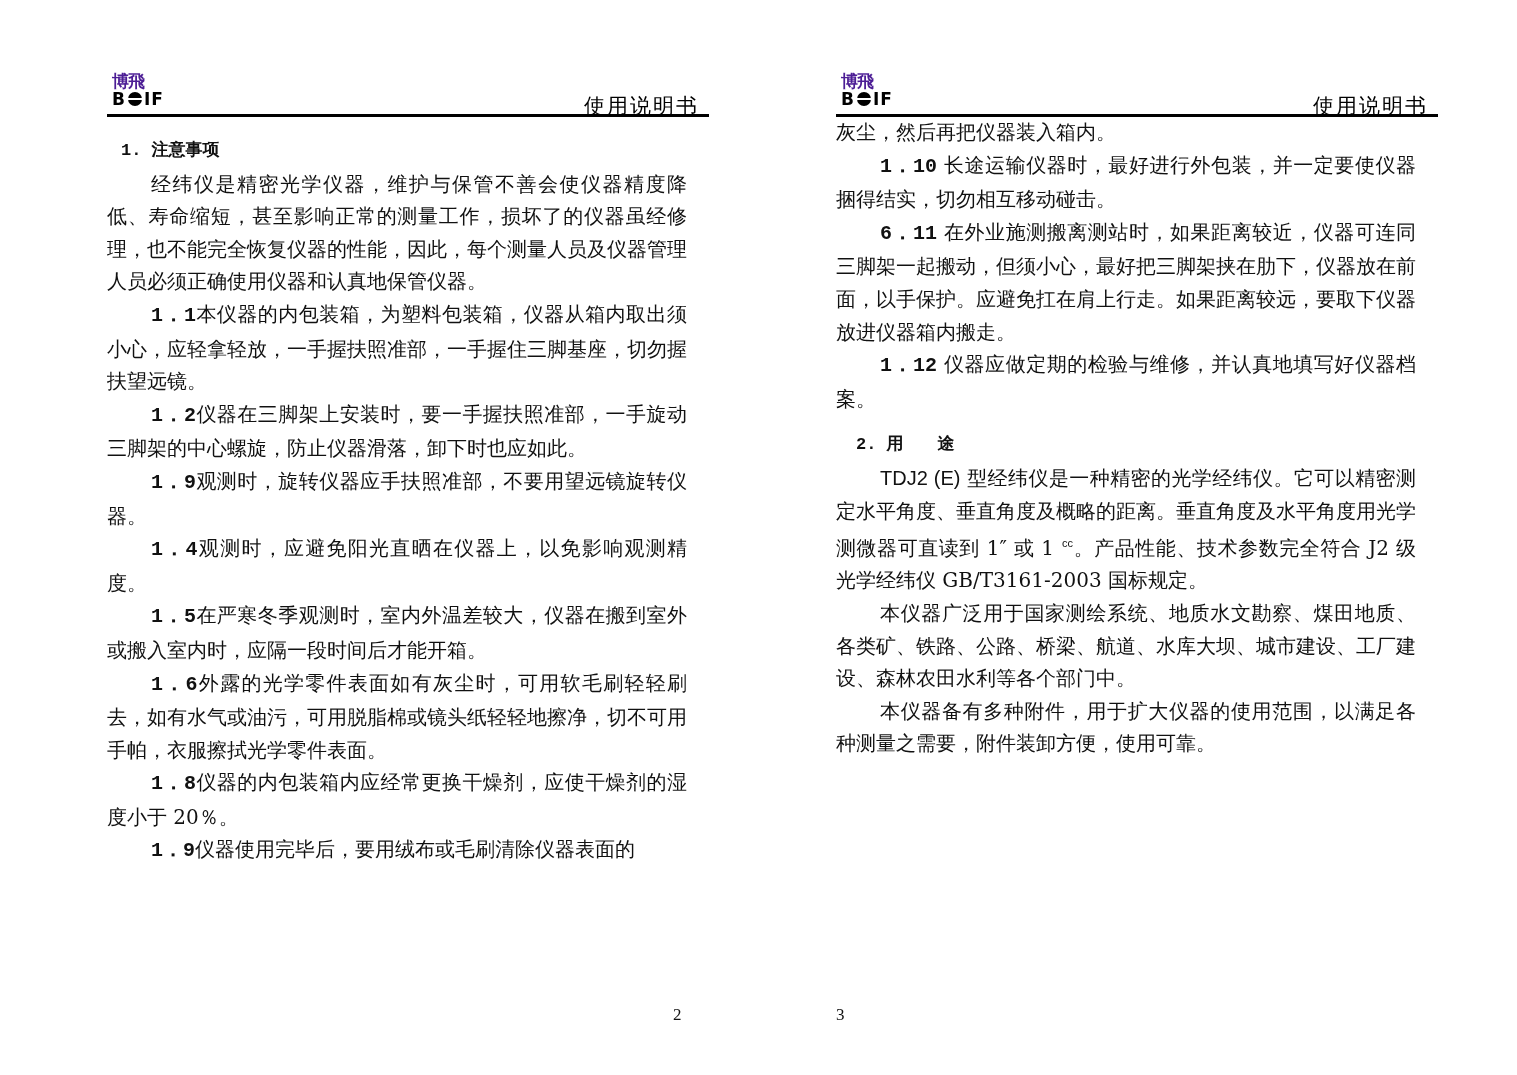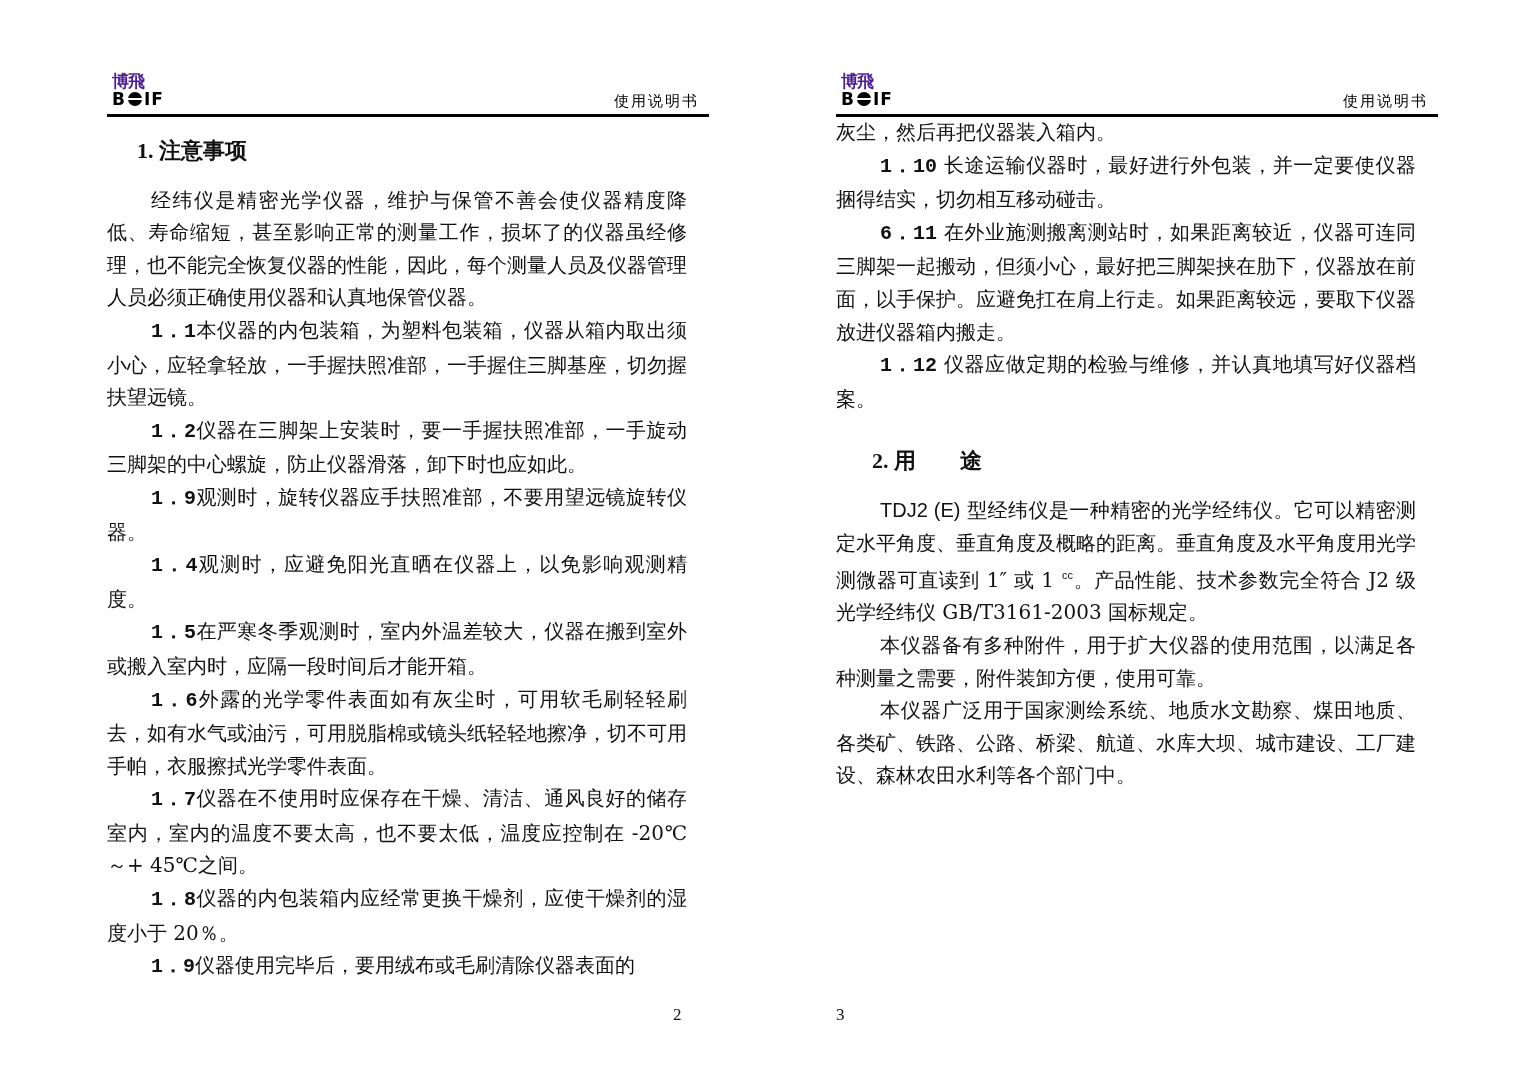--- a/index.html
+++ b/index.html
@@ -7,28 +7,28 @@
          font-family: "DejaVu Serif", "Liberation Serif", serif; color:#111; }
   .page { position:absolute; top:0; }
   .page.left { left:107px; width:602px; }
   .page.right { left:836px; width:602px; }
   .header { position:absolute; top:72px; left:0; width:602px; height:44px; }
   .logo { position:absolute; left:5px; top:0; width:80px; }
   .logo-cn { font-family:"DejaVu Sans", sans-serif; font-weight:bold; font-size:17px; line-height:18px; letter-spacing:-1px; color:#4c1d95; }
   .logo-en { display:flex; align-items:center; font-family:"DejaVu Sans", sans-serif; font-weight:900; font-size:17px; line-height:18px; color:#000; letter-spacing:1px; }
   .logo-dot { display:inline-block; width:14px; height:14px; border-radius:50%; background:#000; position:relative; margin:0 2px; }
   .logo-dot::after { content:""; position:absolute; left:0; right:0; top:6px; height:2px; background:#fff; }
-  .manual-label { position:absolute; right:10px; top:20px; font-family:"DejaVu Sans", sans-serif; font-size:15px; letter-spacing:2px; color:#000; }
+  .manual-label { position:absolute; right:10px; top:20px; font-family:"DejaVu Sans", sans-serif; font-size:21px; letter-spacing:2px; color:#000; }
   .rule { position:absolute; left:0; top:42px; width:602px; height:3px; background:#000; }
   .body { position:absolute; left:0; top:131px; width:580px; font-size:20px; line-height:32.6px; }
   .right .body { top:116px; }
   .p { margin:0; text-align:justify; text-align-last:left; }
   .indent { text-indent:44px; }
   .num { font-family:Liberation Mono, monospace; font-weight:bold; }
-  .h { font-family:Liberation Serif, serif; font-weight:bold; font-size:22px; margin:16px; padding-left:14px; }
+  .h { font-family:Liberation Mono, monospace; font-weight:bold; font-size:17px; margin:0; padding-left:14px; }
   .h2gap { height:14px; }
   .latin { font-family:"Liberation Sans", sans-serif; }
   .pagenum { position:absolute; top:1005px; font-family:"Liberation Serif", serif; font-size:17px; }
   sup { font-size:11px;margin-left:8px; }
 </style>
 </head>
 <body>
 
 <div class="page left">
   <div class="header">
@@ -46,21 +46,20 @@
 
   <div class="body">
     <p class="h" style="margin-top:4px;">1. 注意事项</p>
     <p class="p indent">经纬仪是精密光学仪器，维护与保管不善会使仪器精度降低、寿命缩短，甚至影响正常的测量工作，损坏了的仪器虽经修理，也不能完全恢复仪器的性能，因此，每个测量人员及仪器管理人员必须正确使用仪器和认真地保管仪器。</p>
     <p class="p indent"><span class="num">1．1</span><span>本仪器的内包装箱，为塑料包装箱，仪器从箱内取出须小心，应轻拿轻放，一手握扶照准部，一手握住三脚基座，切勿握扶望远镜。</span></p>
     <p class="p indent"><span class="num">1．2</span><span>仪器在三脚架上安装时，要一手握扶照准部，一手旋动三脚架的中心螺旋，防止仪器滑落，卸下时也应如此。</span></p>
     <p class="p indent"><span class="num">1．9</span><span>观测时，旋转仪器应手扶照准部，不要用望远镜旋转仪器。</span></p>
     <p class="p indent"><span class="num">1．4</span><span>观测时，应避免阳光直晒在仪器上，以免影响观测精度。</span></p>
     <p class="p indent"><span class="num">1．5</span><span>在严寒冬季观测时，室内外温差较大，仪器在搬到室外或搬入室内时，应隔一段时间后才能开箱。</span></p>
     <p class="p indent"><span class="num">1．6</span><span>外露的光学零件表面如有灰尘时，可用软毛刷轻轻刷去，如有水气或油污，可用脱脂棉或镜头纸轻轻地擦净，切不可用手帕，衣服擦拭光学零件表面。</span></p>
-    <p class="p indent"><span class="num">1．7</span><span>仪器在不使用时应保存在干燥、清洁、通风良好的储存室内，室内的温度不要太高，也不要太低，温度应控制在 -20℃～+ 45℃之间。</span></p>
     <p class="p indent"><span class="num">1．8</span><span>仪器的内包装箱内应经常更换干燥剂，应使干燥剂的湿度小于 20％。</span></p>
     <p class="p indent"><span class="num">1．9</span><span>仪器使用完毕后，要用绒布或毛刷清除仪器表面的</span></p>
   </div>
   <div class="pagenum" style="left:566px;">2</div>
 </div>
 
 <div class="page right">
   <div class="header">
     <div class="logo">
       <div class="logo-cn">博飛</div>
@@ -76,18 +75,18 @@
 
   <div class="body">
     <p class="p">灰尘，然后再把仪器装入箱内。</p>
     <p class="p indent"><span class="num">1．10</span><span> 长途运输仪器时，最好进行外包装，并一定要使仪器捆得结实，切勿相互移动碰击。</span></p>
     <p class="p indent"><span class="num">6．11</span><span> 在外业施测搬离测站时，如果距离较近，仪器可连同三脚架一起搬动，但须小心，最好把三脚架挟在肋下，仪器放在前面，以手保护。应避免扛在肩上行走。如果距离较远，要取下仪器放进仪器箱内搬走。</span></p>
     <p class="p indent"><span class="num">1．12</span><span> 仪器应做定期的检验与维修，并认真地填写好仪器档案。</span></p>
     <div class="h2gap"></div>
     <p class="h" style="padding-left:20px;">2. 用　　途</p>
     <div style="padding-left:0px;">
       <p class="p indent"><span class="latin">TDJ2 (E)</span><span> 型经纬仪是一种精密的光学经纬仪。它可以精密测定水平角度、垂直角度及概略的距离。垂直角度及水平角度用光学测微器可直读到 1″ 或 1</span><sup class="latin">cc</sup><span>。产品性能、技术参数完全符合 J2 级光学经纬仪 GB/T3161-2003 国标规定。</span></p>
+      <p class="p indent">本仪器广泛用于国家测绘系统、地质水文勘察、煤田地质、各类矿、铁路、公路、桥梁、航道、水库大坝、城市建设、工厂建设、森林农田水利等各个部门中。</p>
       <p class="p indent">本仪器备有多种附件，用于扩大仪器的使用范围，以满足各种测量之需要，附件装卸方便，使用可靠。</p>
-      <p class="p indent">本仪器广泛用于国家测绘系统、地质水文勘察、煤田地质、各类矿、铁路、公路、桥梁、航道、水库大坝、城市建设、工厂建设、森林农田水利等各个部门中。</p>
     </div>
   </div>
   <div class="pagenum" style="left:0px;">3</div>
 </div>
 
 </body></html>

